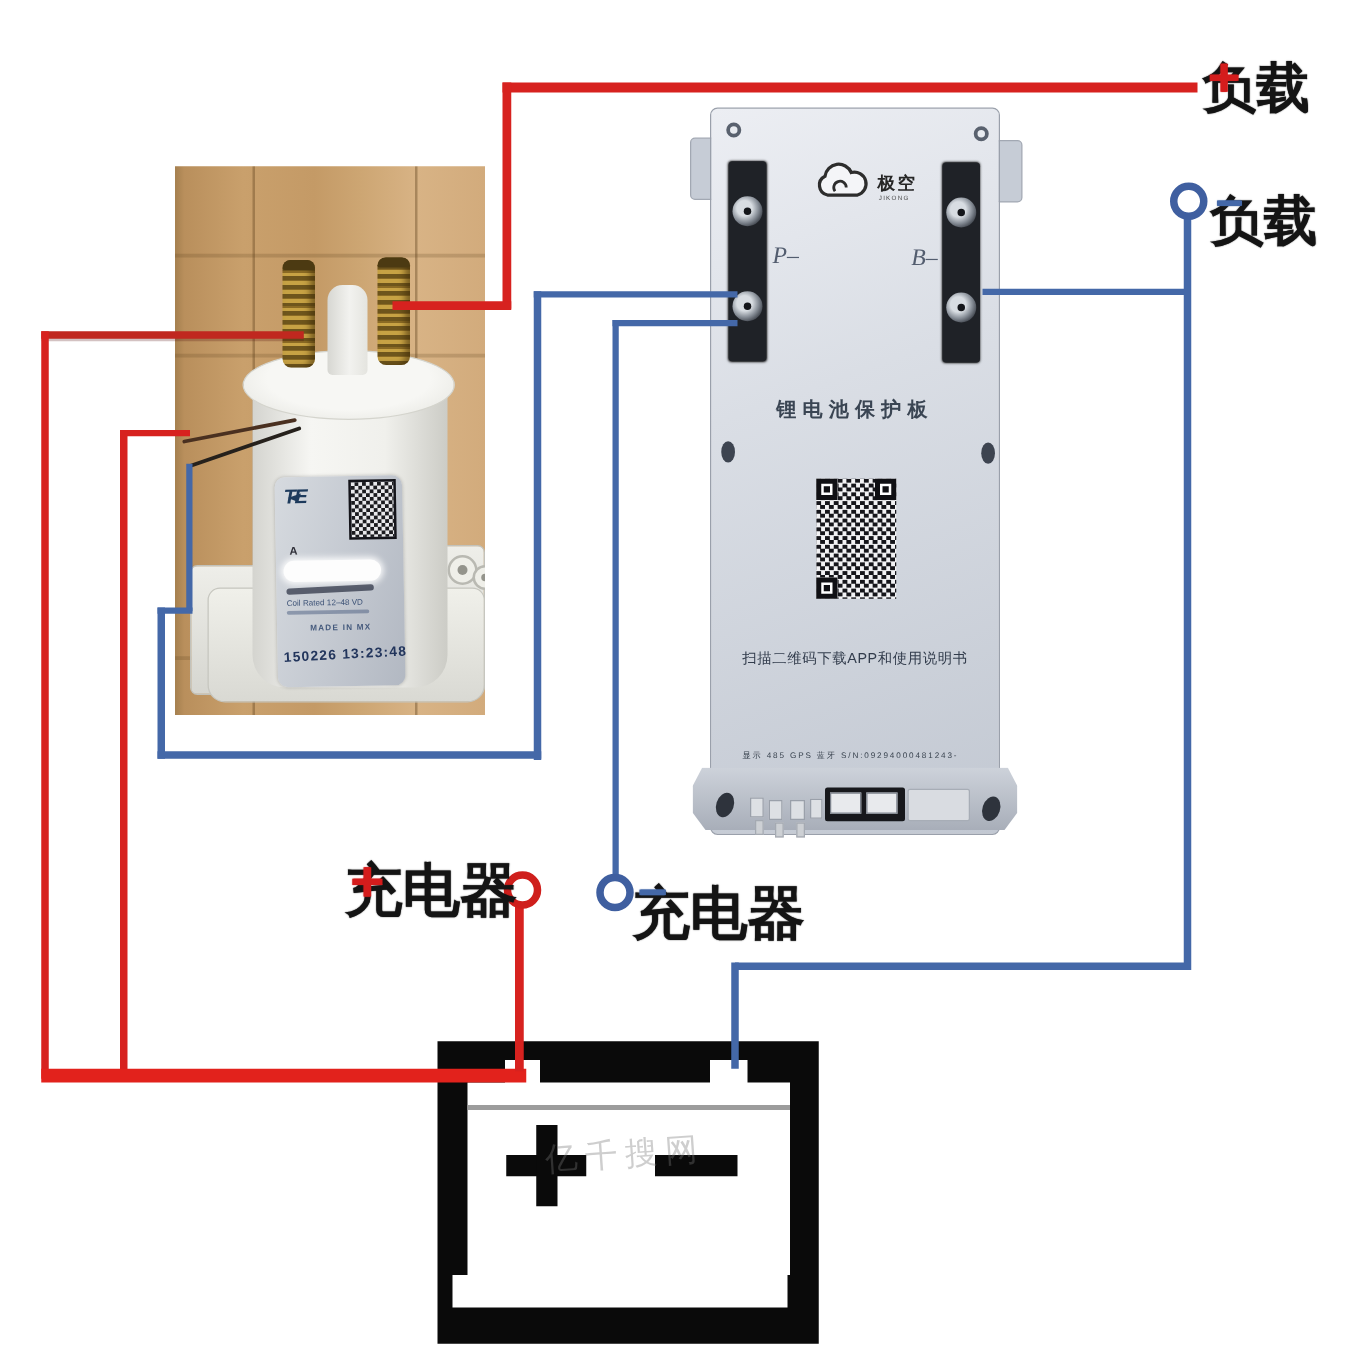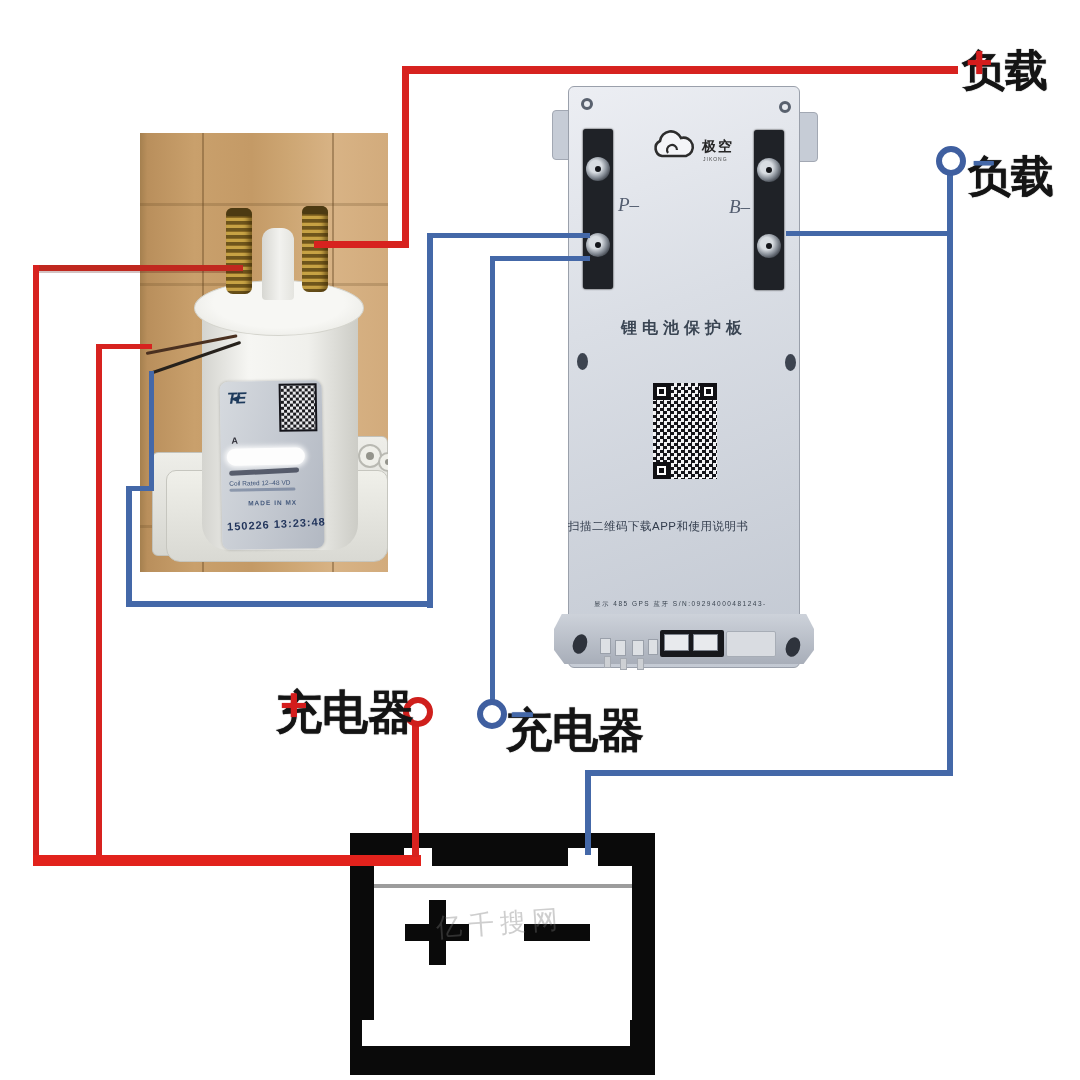--- a/index.html
+++ b/index.html
@@ -71,21 +71,21 @@
   .port-lbl{font-family:"Liberation Serif","DejaVu Serif",serif;font-style:italic;font-size:19px;color:#535d6f;z-index:12;}
   .cloud-logo{z-index:12;}
   .bms-brand{font-size:14px;font-weight:bold;color:#262626;letter-spacing:2px;z-index:12;}
   .bms-brand-sub{font-size:5px;color:#4a4a4a;letter-spacing:1px;z-index:12;}
   .bms-title{left:578px;width:212px;top:318px;text-align:center;font-size:16px;font-weight:bold;
              color:#3a4553;letter-spacing:5px;z-index:12;}
   .qr{left:653px;top:383px;width:64px;height:96px;z-index:12;
       background:repeating-conic-gradient(#15151a 0% 25%,#f2f2f4 25% 50%) 0 0/7px 7px;}
   .qr .finder{width:17px;height:17px;border:4px solid #101014;background:#fff;}
   .qr .finder::after{content:"";position:absolute;left:22%;top:22%;width:56%;height:56%;background:#101014;}
-  .qr-caption{left:568px;width:232px;top:519px;text-align:left;font-size:11.5px;color:#323c4c;
+  .qr-caption{left:568px;width:232px;top:519px;text-align:center;font-size:11.5px;color:#323c4c;
               letter-spacing:.5px;z-index:12;}
   .bms-info{left:594px;top:600px;font-size:6.5px;color:#39434f;letter-spacing:1.5px;z-index:13;white-space:nowrap;}
   .bms-flange{left:554px;top:614px;width:260px;height:50px;z-index:11;
      background:linear-gradient(#cdd2da,#a8aeb9);
      clip-path:polygon(0 30%,3% 0,97% 0,100% 30%,100% 72%,96% 100%,4% 100%,0 72%);}
   .fl-hole{width:14px;height:20px;border-radius:50%;background:#2e333c;z-index:12;transform:rotate(18deg);}
   .conn-tab{background:#dde0e4;border:1px solid #9aa0aa;z-index:13;}
   .conn-stem{background:#cdd0d4;border:1px solid #a5aab2;z-index:13;}
   .conn-black{background:#17181c;z-index:13;border-radius:2px;}
   .conn-white{background:#e8eaed;border:1px solid #7c828c;z-index:14;}

